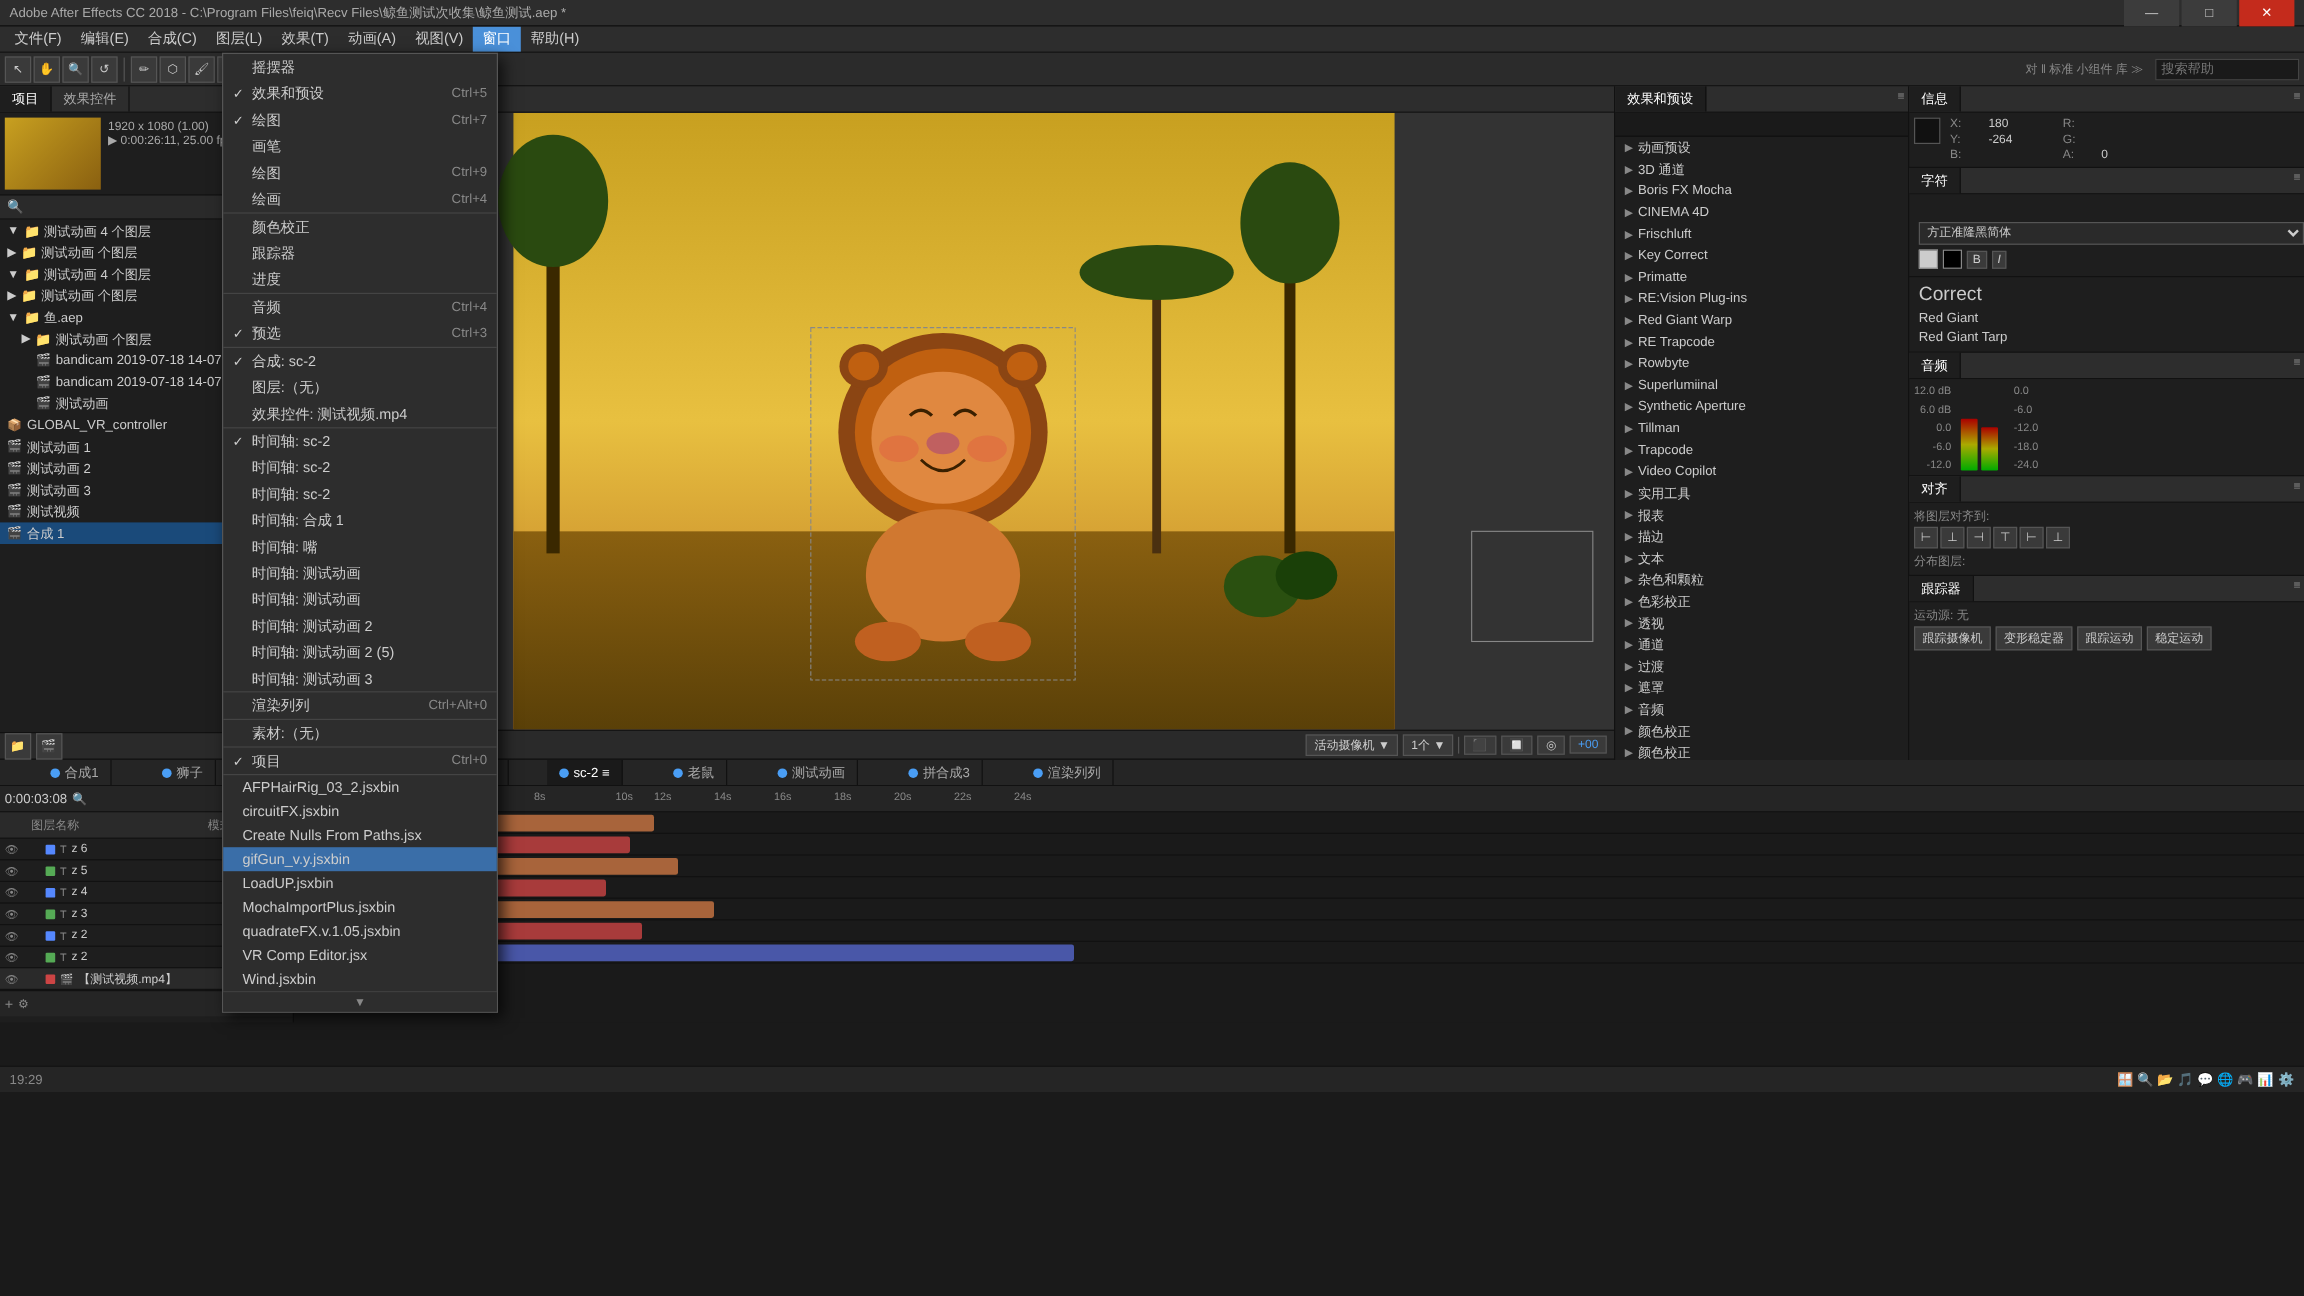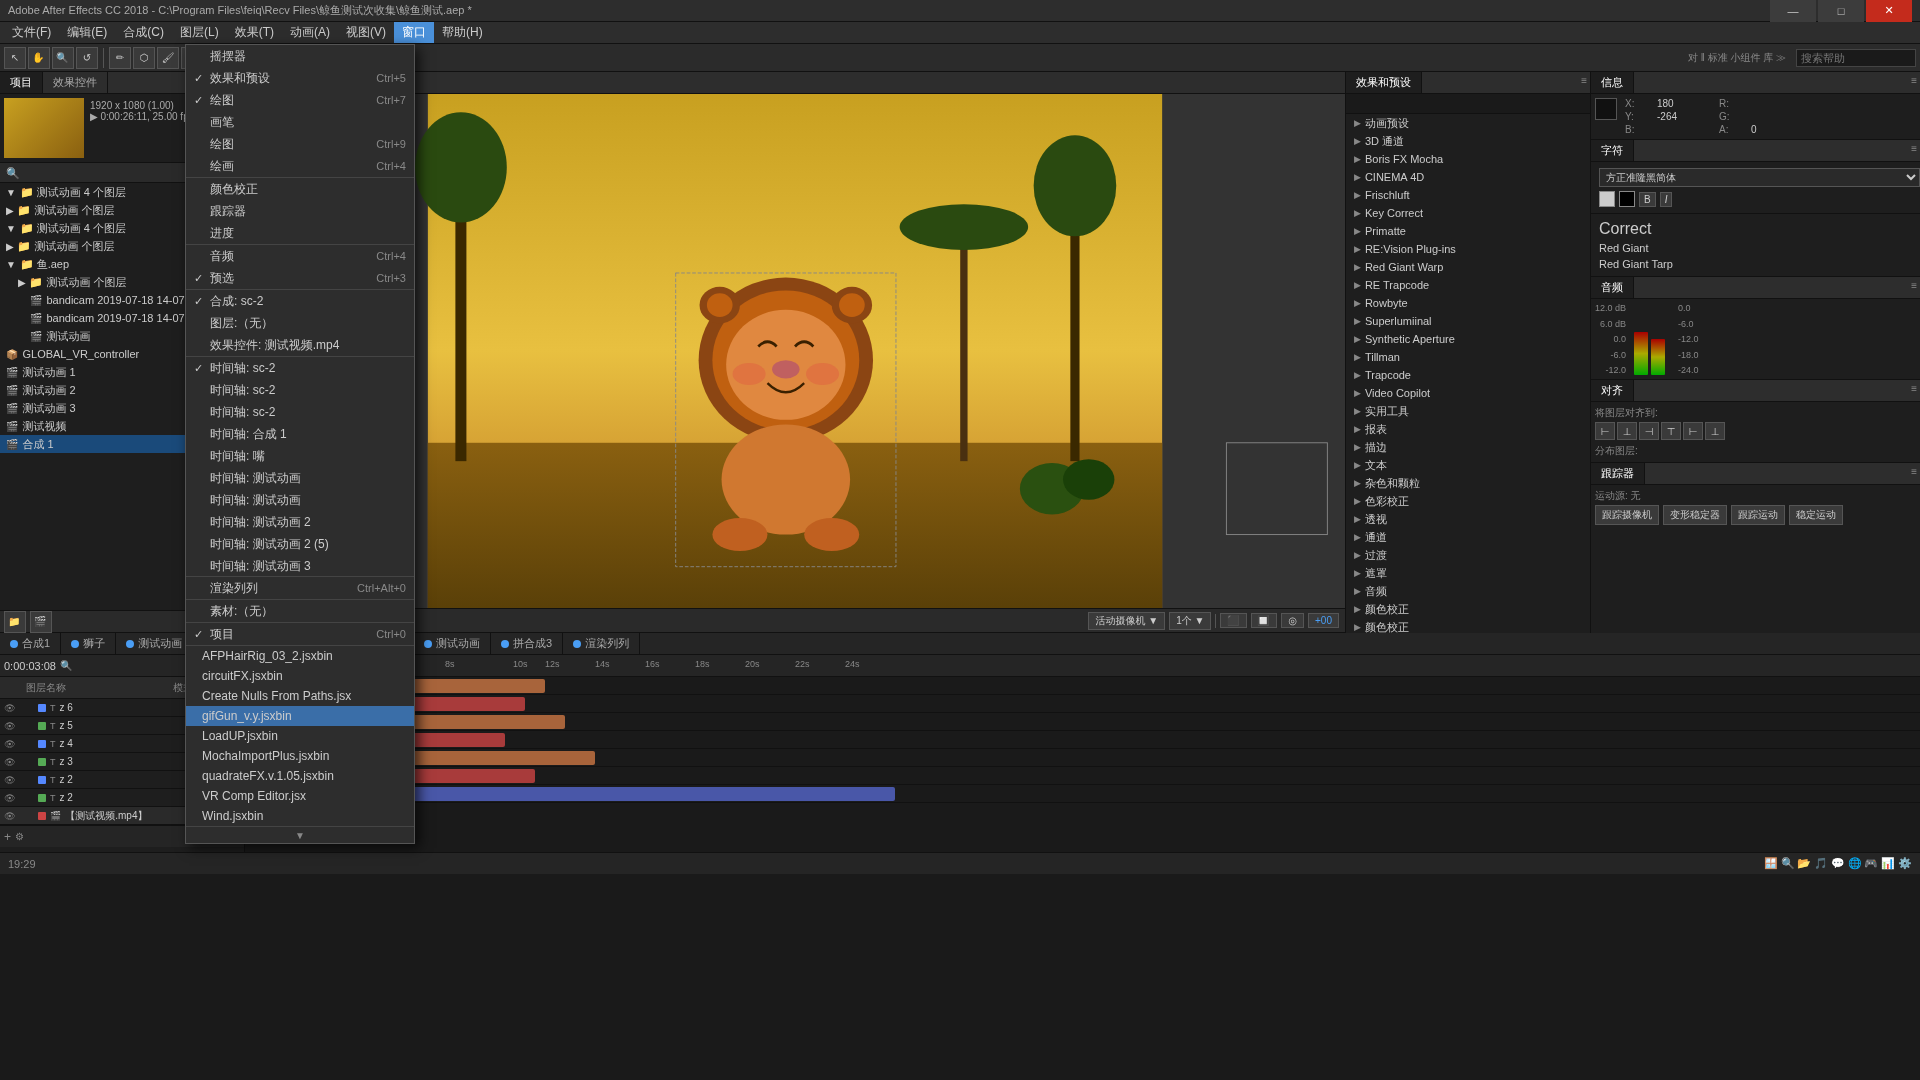--- a/index.html
+++ b/index.html
@@ -231,20 +231,21 @@
       height: 22px;
       padding: 0 10px;
       display: flex;
       align-items: center;
       font-size: 11px;
       cursor: pointer;
       white-space: nowrap;
       border-right: 1px solid #111;
       color: #aaa;
       gap: 4px;
+      margin-left: 32px;
     }
     .timeline-tab.active { background: #1a1a1a; color: #fff; }
     .timeline-tab .tab-dot {
       width: 8px;
       height: 8px;
       border-radius: 50%;
     }
     .timeline-content {
       flex: 1;
       display: flex;
@@ -373,20 +374,21 @@
     .status-bar {
       height: 22px;
       background: #252525;
       display: flex;
       align-items: center;
       padding: 0 8px;
       font-size: 11px;
       color: #888;
       border-top: 1px solid #111;
       gap: 8px;
+      margin-top: 36px;
     }
     .top-search-input {
       width: 160px;
       height: 18px;
       background: #1a1a1a;
       border: 1px solid #444;
       color: #ccc;
       font-size: 11px;
       padding: 0 4px;
     }
@@ -650,21 +652,21 @@
               <span>0</span>
             </div>
           </div>
         </div>
 
         <div style="border-top:1px solid #111;">
           <div class="panel-tabs">
             <div class="panel-tab active">字符</div>
             <span style="font-size:10px;color:#888;margin-left:auto;padding:3px;">≡</span>
           </div>
-          <div style="padding:4px;">
+          <div style="padding:4px;margin-top:17px;">
             <select class="font-select">
               <option>方正准隆黑简体</option>
             </select>
             <div style="display:flex;align-items:center;gap:4px;padding:2px 4px;">
               <div style="width:16px;height:16px;background:#ccc;border:1px solid #888;"></div>
               <div style="width:16px;height:16px;background:#000;border:1px solid #888;"></div>
               <button style="background:#3a3a3a;border:1px solid #555;color:#ccc;font-size:10px;padding:1px 4px;cursor:pointer;">B</button>
               <button style="background:#3a3a3a;border:1px solid #555;color:#ccc;font-size:10px;padding:1px 4px;cursor:pointer;font-style:italic;">I</button>
             </div>
           </div>

